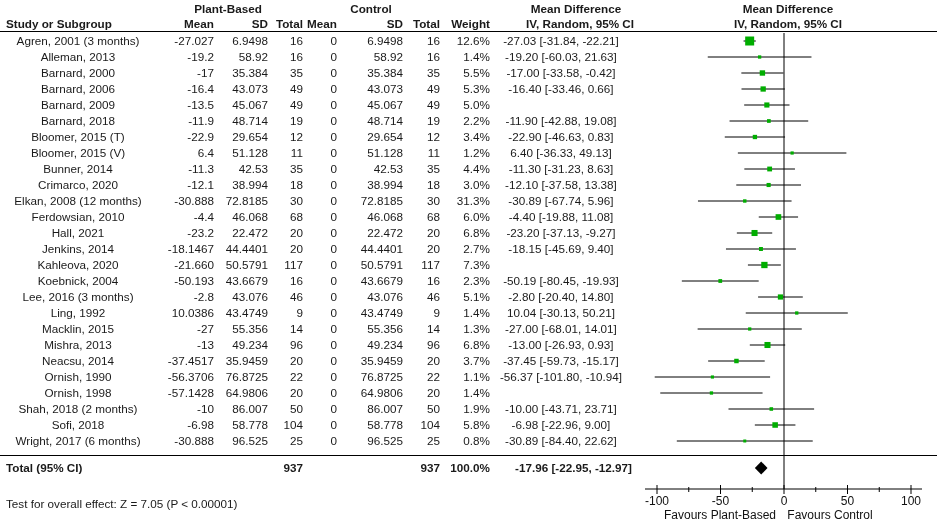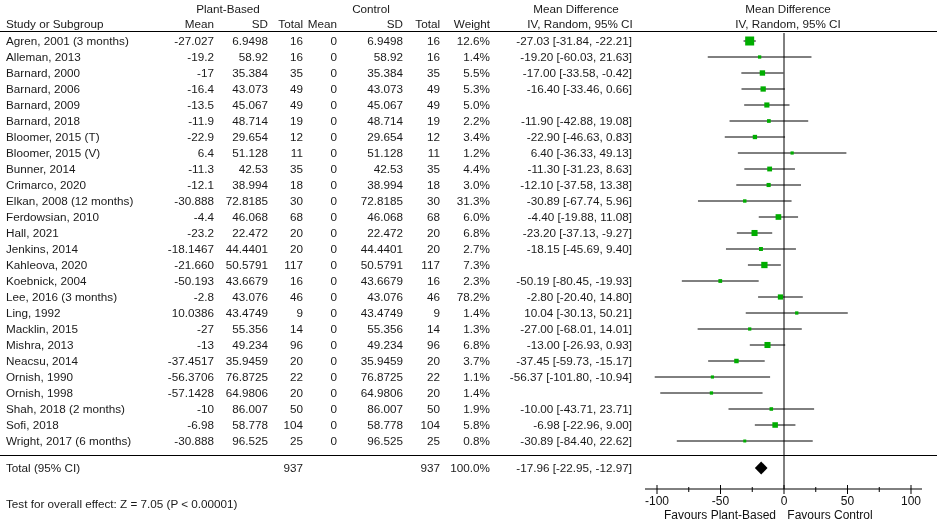--- a/index.html
+++ b/index.html
@@ -1,27 +1,27 @@
 <!DOCTYPE html>
 <html><head>
 <meta charset="utf-8">
 <style>
   html,body{margin:0;padding:0;background:#fff}
   .canvas{position:relative;width:937px;height:528px;background:#ffffff;
     font-family:"Liberation Sans",sans-serif;color:#1a1a1a;font-size:11.7px;overflow:hidden}
   .h{position:absolute;white-space:nowrap;line-height:14px}
-  .b{font-weight:normal}
+  .b{font-weight:bold}
   .ctr{transform:translateX(-50%)}
   .hline{position:absolute;left:0;width:937px;height:0;border-top:1px solid #000}
   .table{position:absolute;top:33px;left:0;width:634px}
   .row{display:grid;grid-template-columns:150px 64px 54px 35px 34px 66px 37px 50px 144px;
     height:16px;line-height:16px;white-space:nowrap}
-  .row .study{padding-left:6px;overflow:hidden;text-align:left}
+  .row .study{padding-left:6px;overflow:hidden;text-align:center}
   .row .num{text-align:right}
-  .row .ci{text-align:right;padding-right:2px}
+  .row .ci{text-align:center;padding-right:2px}
   #plot{position:absolute;left:630px;top:0;width:307px;height:528px}
   #plot text{font-family:"Liberation Sans",sans-serif;font-size:12px;fill:#111}
 </style>
 </head>
 <body>
 
 <div class="canvas">
 
   <span class="h b ctr" style="left:228px;top:2px">Plant-Based</span>
   <span class="h b ctr" style="left:371px;top:2px">Control</span>
@@ -233,21 +233,21 @@
     </div>
 
     <div class="row">
       <span class="study">Lee, 2016 (3 months)</span>
       <span class="num">-2.8</span>
       <span class="num">43.076</span>
       <span class="num">46</span>
       <span class="num">0</span>
       <span class="num">43.076</span>
       <span class="num">46</span>
-      <span class="num">78.2%</span>
+      <span class="num">5.1%</span>
       <span class="ci">-2.80 [-20.40, 14.80]</span>
     </div>
 
     <div class="row">
       <span class="study">Ling, 1992</span>
       <span class="num">10.0386</span>
       <span class="num">43.4749</span>
       <span class="num">9</span>
       <span class="num">0</span>
       <span class="num">43.4749</span>

